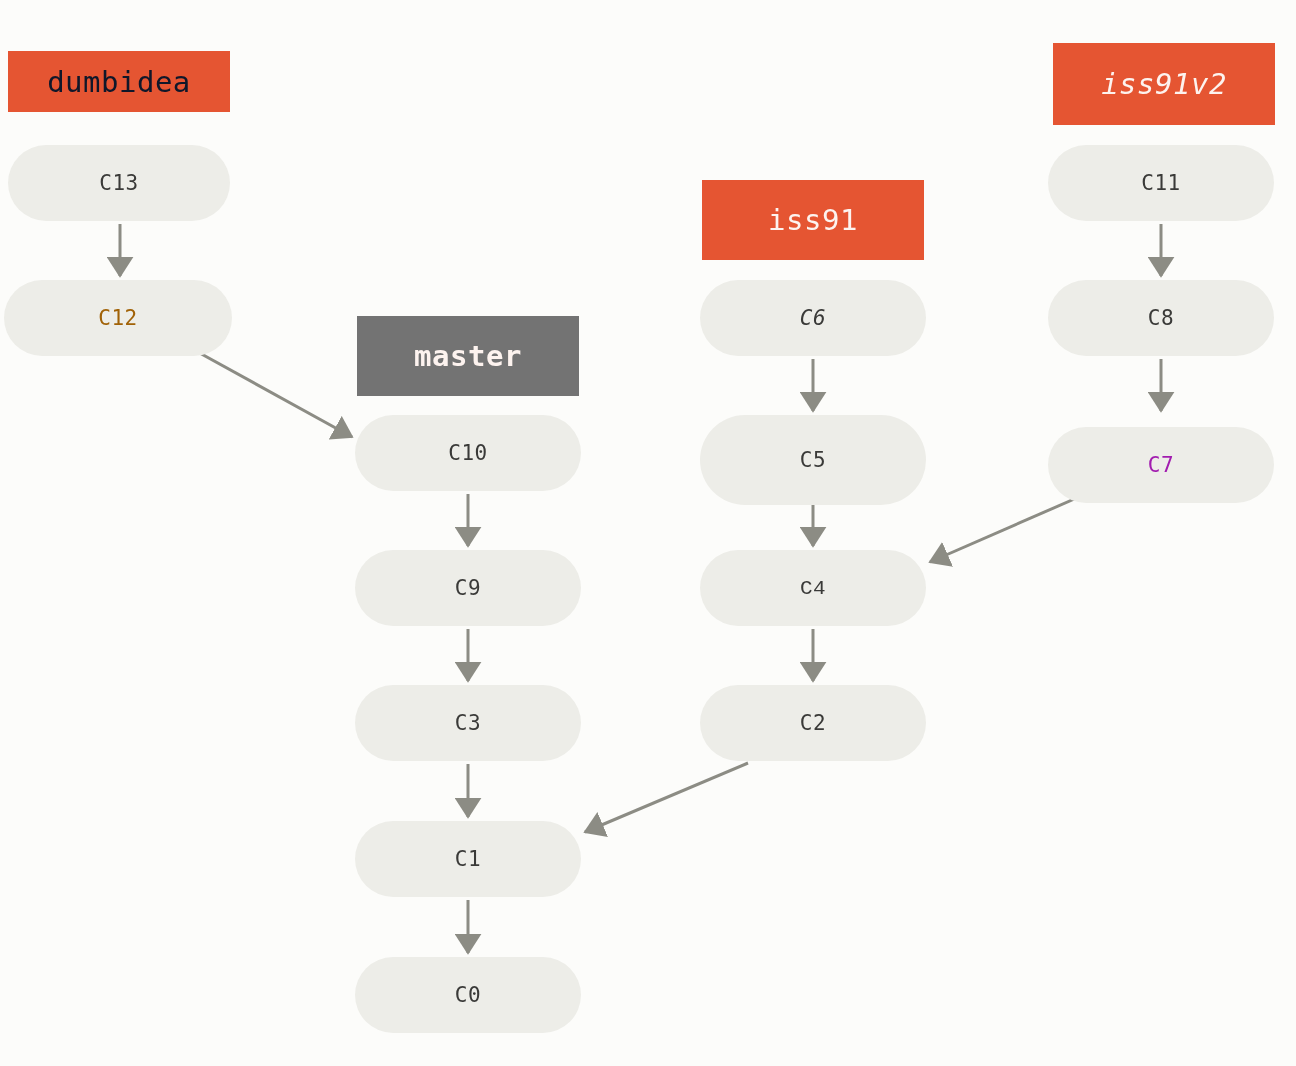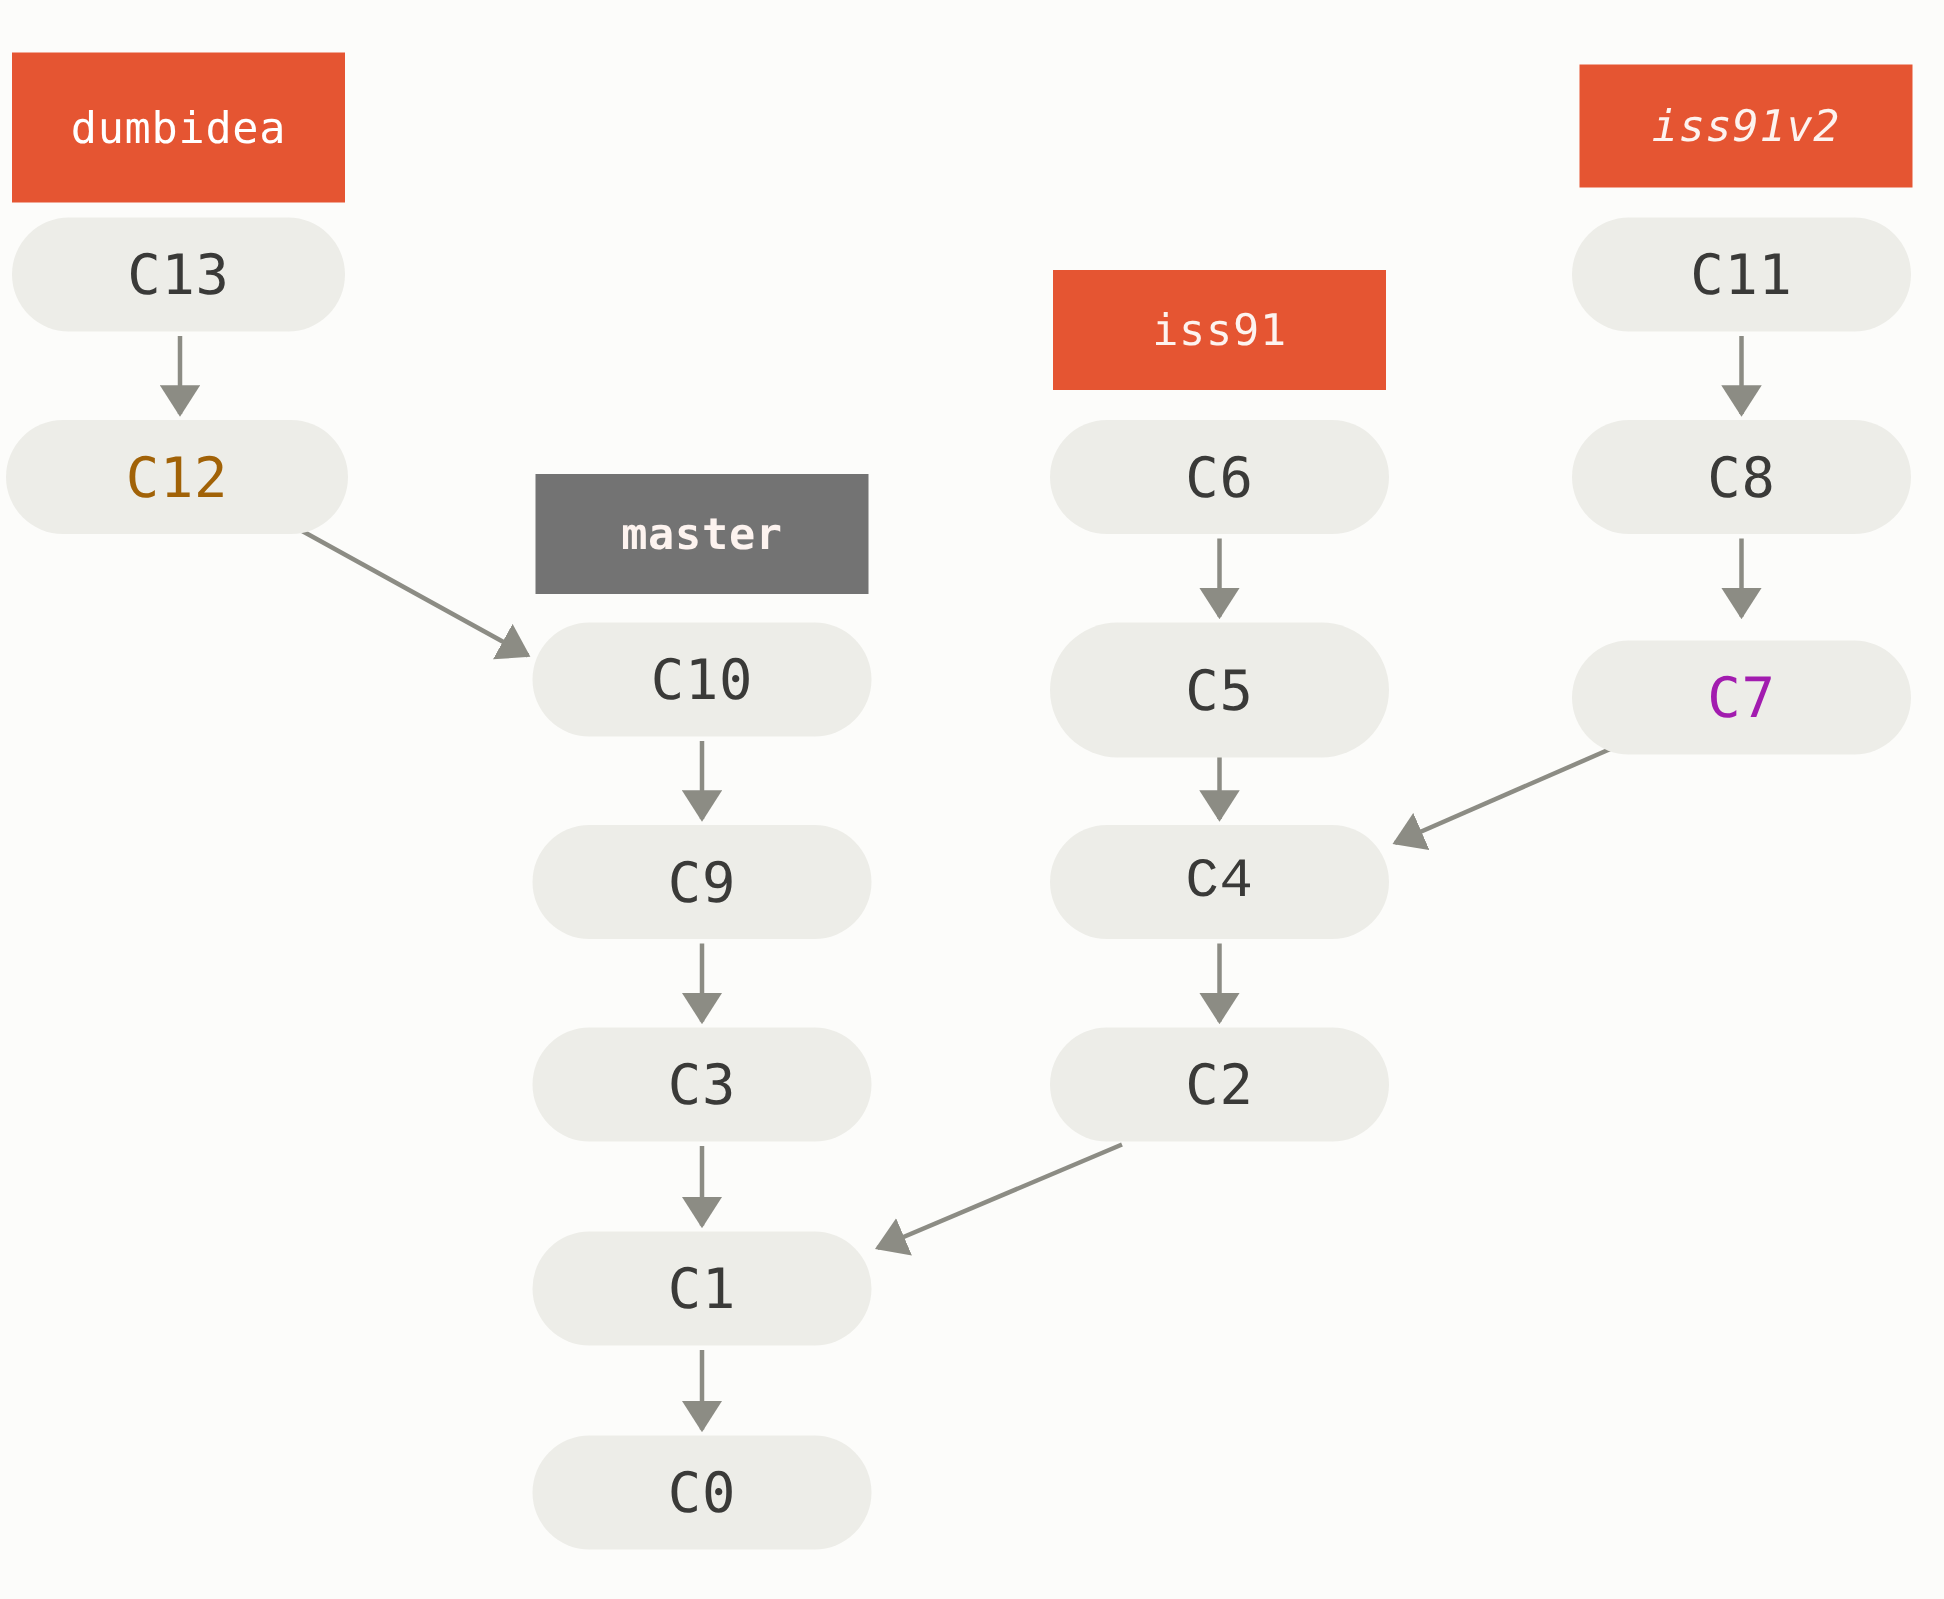--- a/index.html
+++ b/index.html
@@ -28,21 +28,21 @@
   }
   .commit {
     position: absolute;
     box-sizing: border-box;
     background: #edede8;
     border-radius: 999px;
     display: flex;
     align-items: center;
     justify-content: center;
     color: #3a3a38;
-    font-size: 37px;
+    font-size: 21px;
     letter-spacing: 0.5px;
     font-family: "DejaVu Sans Mono", "Liberation Mono", monospace;
   }
   .branch-label {
     position: absolute;
     box-sizing: border-box;
     background: #e55532;
     display: flex;
     align-items: center;
     justify-content: center;
@@ -74,34 +74,34 @@
         <line x1="813" y1="494" x2="813" y2="546" stroke="#8c8c84" stroke-width="3" marker-end="url(#arrowhead)"></line>
         <line x1="813" y1="629" x2="813" y2="681" stroke="#8c8c84" stroke-width="3" marker-end="url(#arrowhead)"></line>
         <line x1="748" y1="763" x2="585" y2="832" stroke="#8c8c84" stroke-width="3" marker-end="url(#arrowhead)"></line>
         <line x1="1161" y1="224" x2="1161" y2="276" stroke="#8c8c84" stroke-width="3" marker-end="url(#arrowhead)"></line>
         <line x1="1161" y1="359" x2="1161" y2="411" stroke="#8c8c84" stroke-width="3" marker-end="url(#arrowhead)"></line>
         <line x1="1088" y1="493" x2="930" y2="562" stroke="#8c8c84" stroke-width="3" marker-end="url(#arrowhead)"></line>
       </g>
   </svg>
 
   <div id="labels-group">
-      <div class="branch-label" style="left: 8px; top: 35px; width: 222px; height: 100px; background: rgb(229, 85, 50); color: #ffffff;">dumbidea</div>
+      <div class="branch-label" style="left: 8px; top: 51px; width: 222px; height: 61px; background: rgb(229, 85, 50); color: #0f172a;">dumbidea</div>
       <div class="branch-label" style="left: 357px; top: 316px; width: 222px; height: 80px; background: #737373; color: rgb(253, 243, 239); font-weight: bold;">master</div>
       <div class="branch-label" style="left: 702px; top: 180px; width: 222px; height: 80px; background: rgb(229, 85, 50); color: rgb(253, 243, 239);">iss91</div>
       <div class="branch-label" style="left: 1053px; top: 43px; width: 222px; height: 82px; background: rgb(229, 85, 50); color: rgb(253, 243, 239); font-style: italic;">iss91v2</div>
     </div>
   <div id="commits-group">
       <div class="commit" style="left: 8px; top: 145px; width: 222px; height: 76px; background: rgb(237, 237, 232); color: rgb(58, 58, 56);">C13</div>
       <div class="commit" style="left: 4px; top: 280px; width: 228px; height: 76px; background: rgb(237, 237, 232); color: #a16207;">C12</div>
       <div class="commit" style="left: 355px; top: 415px; width: 226px; height: 76px; background: rgb(237, 237, 232); color: rgb(58, 58, 56); text-align: right;">C10</div>
       <div class="commit" style="left: 355px; top: 550px; width: 226px; height: 76px; background: rgb(237, 237, 232); color: rgb(58, 58, 56);">C9</div>
       <div class="commit" style="left: 355px; top: 685px; width: 226px; height: 76px; background: rgb(237, 237, 232); color: rgb(58, 58, 56);">C3</div>
       <div class="commit" style="left: 355px; top: 821px; width: 226px; height: 76px; background: rgb(237, 237, 232); color: rgb(58, 58, 56);">C1</div>
       <div class="commit" style="left: 355px; top: 957px; width: 226px; height: 76px; background: rgb(237, 237, 232); color: rgb(58, 58, 56);">C0</div>
-      <div class="commit" style="left: 700px; top: 280px; width: 226px; height: 76px; background: rgb(237, 237, 232); color: rgb(58, 58, 56);">C6</div>
+      <div class="commit" style="left: 700px; top: 280px; width: 226px; height: 76px; background: rgb(237, 237, 232); color: rgb(58, 58, 56); font-style: italic;">C6</div>
       <div class="commit" style="left: 700px; top: 415px; width: 226px; height: 90px; background: rgb(237, 237, 232); color: rgb(58, 58, 56);">C5</div>
       <div class="commit" style="left: 700px; top: 550px; width: 226px; height: 76px; background: rgb(237, 237, 232); color: rgb(58, 58, 56); font-family: Liberation Mono, monospace;">C4</div>
       <div class="commit" style="left: 700px; top: 685px; width: 226px; height: 76px; background: rgb(237, 237, 232); color: rgb(58, 58, 56);">C2</div>
       <div class="commit" style="left: 1048px; top: 145px; width: 226px; height: 76px; background: rgb(237, 237, 232); color: rgb(58, 58, 56);">C11</div>
       <div class="commit" style="left: 1048px; top: 280px; width: 226px; height: 76px; background: rgb(237, 237, 232); color: rgb(58, 58, 56);">C8</div>
       <div class="commit" style="left: 1048px; top: 427px; width: 226px; height: 76px; background: rgb(237, 237, 232); color: #a21caf;">C7</div>
     </div>
 
 </div>
 

